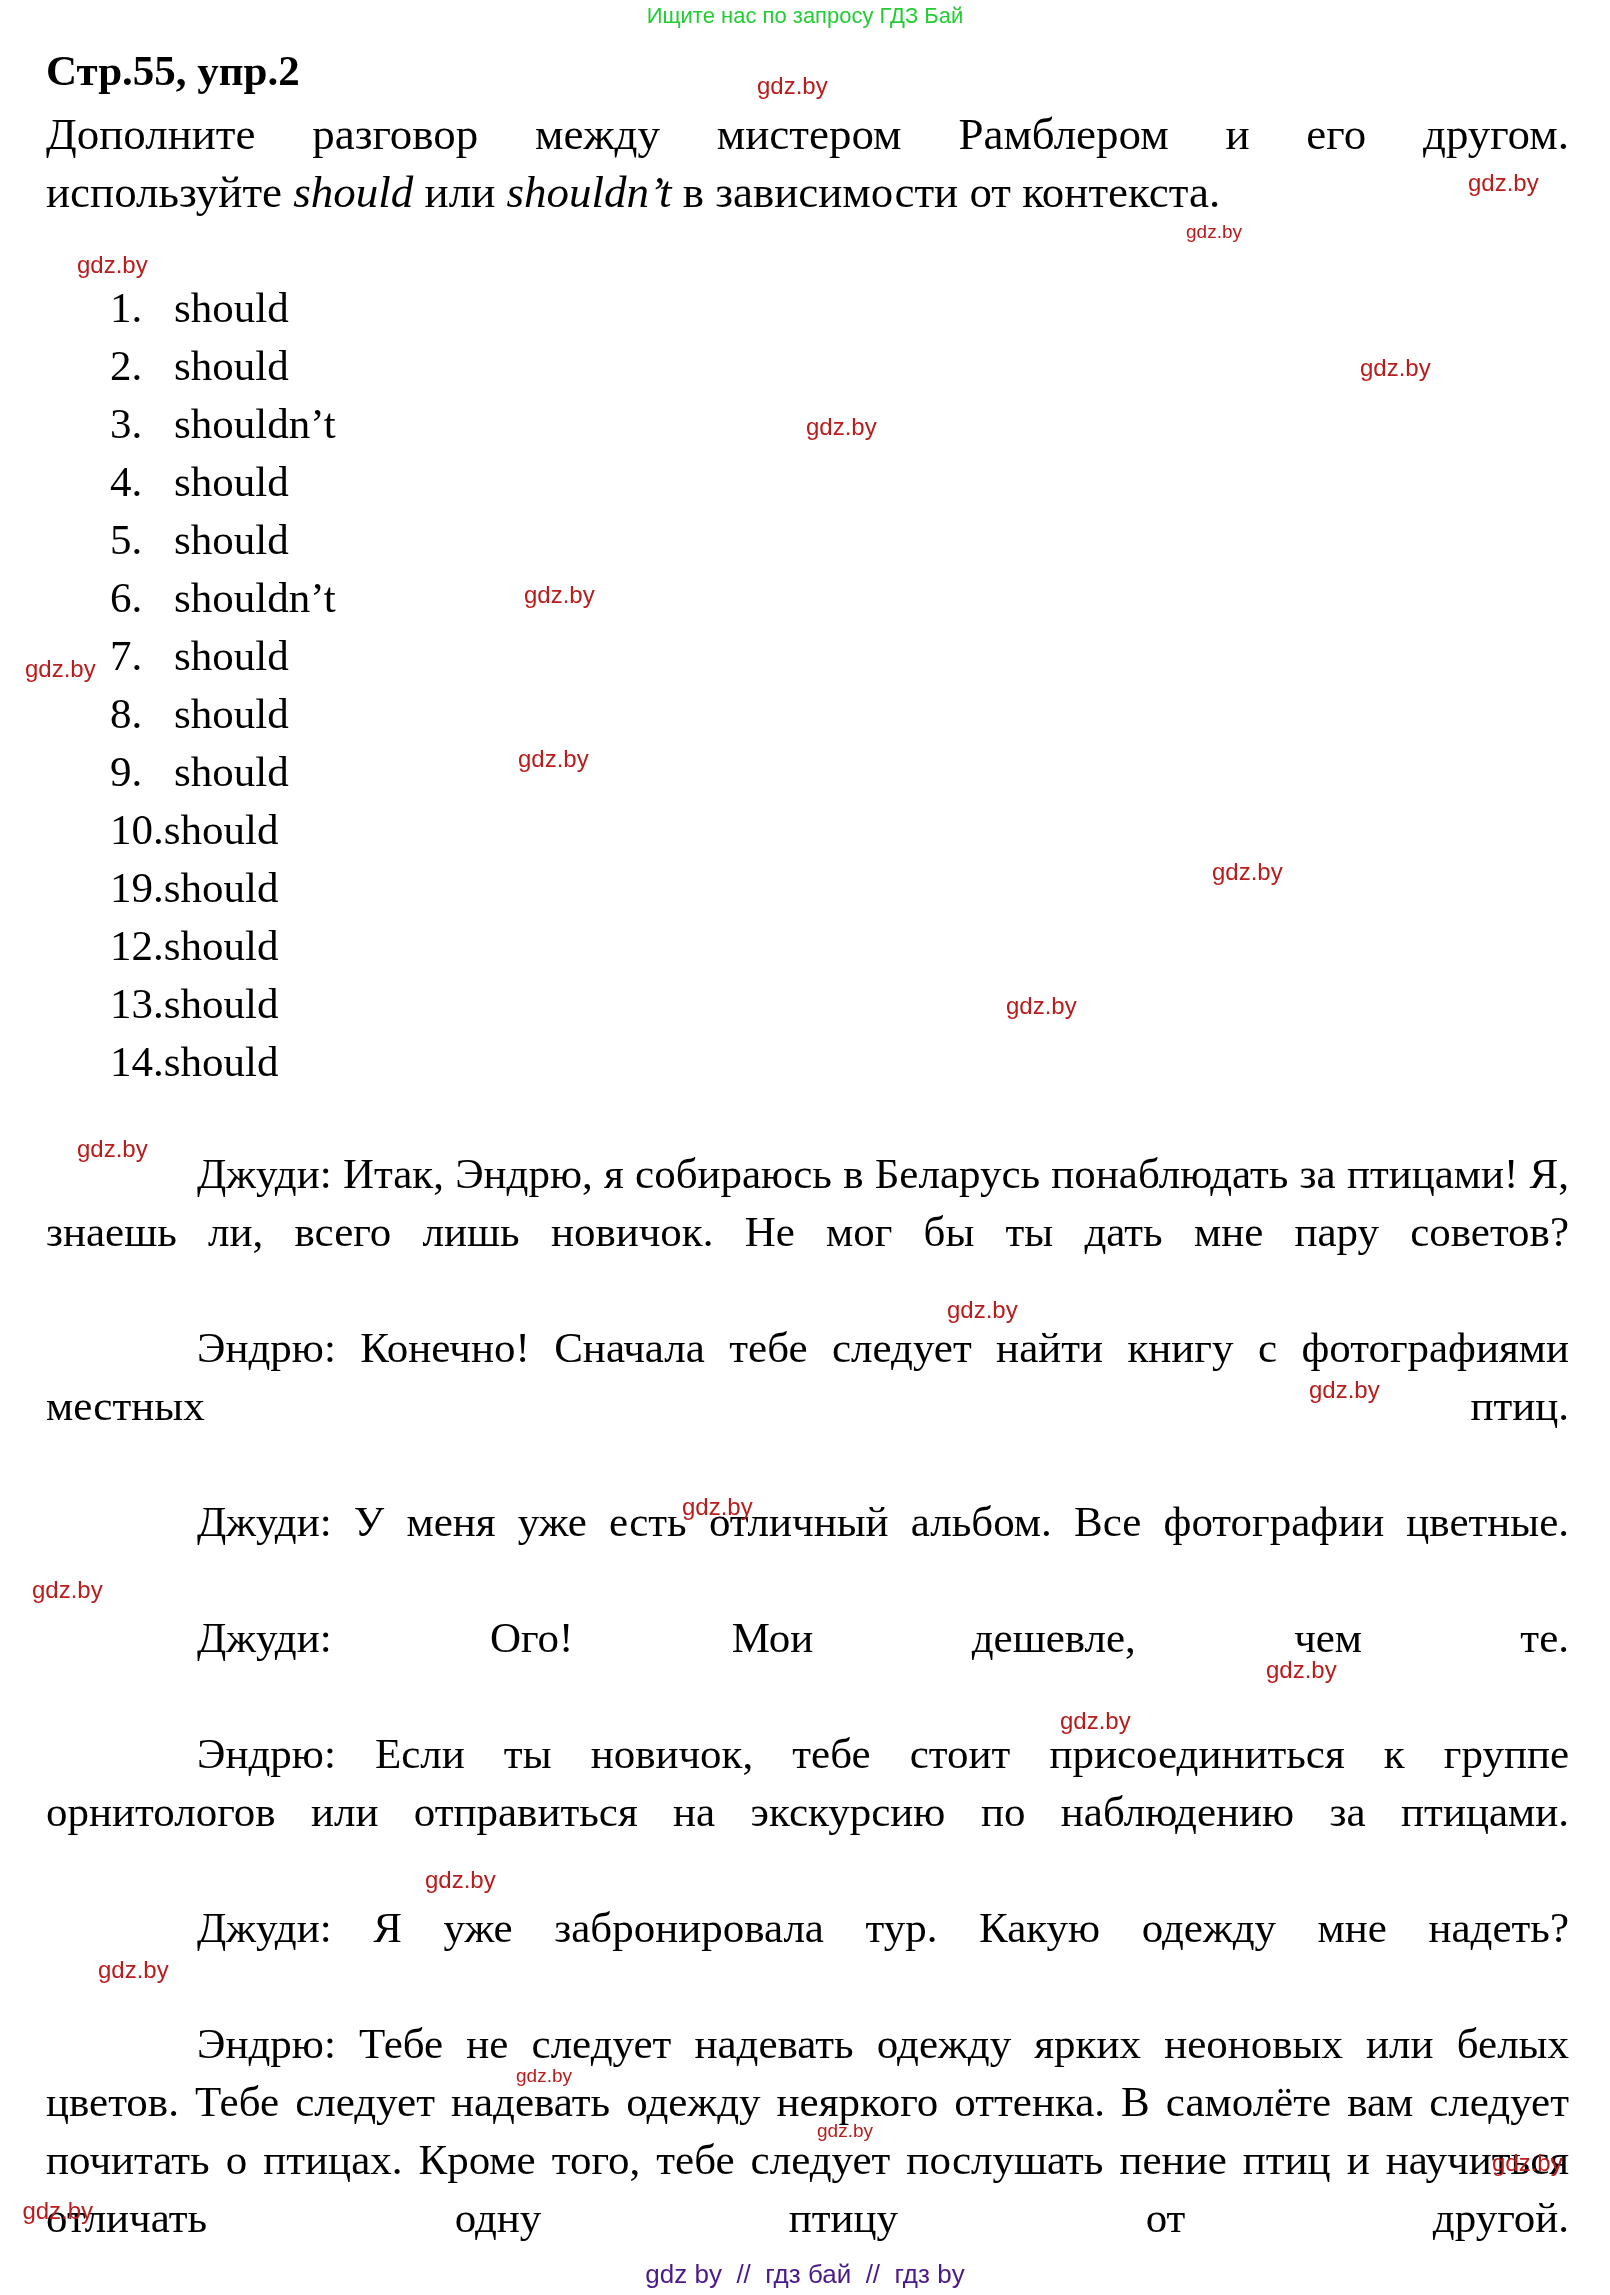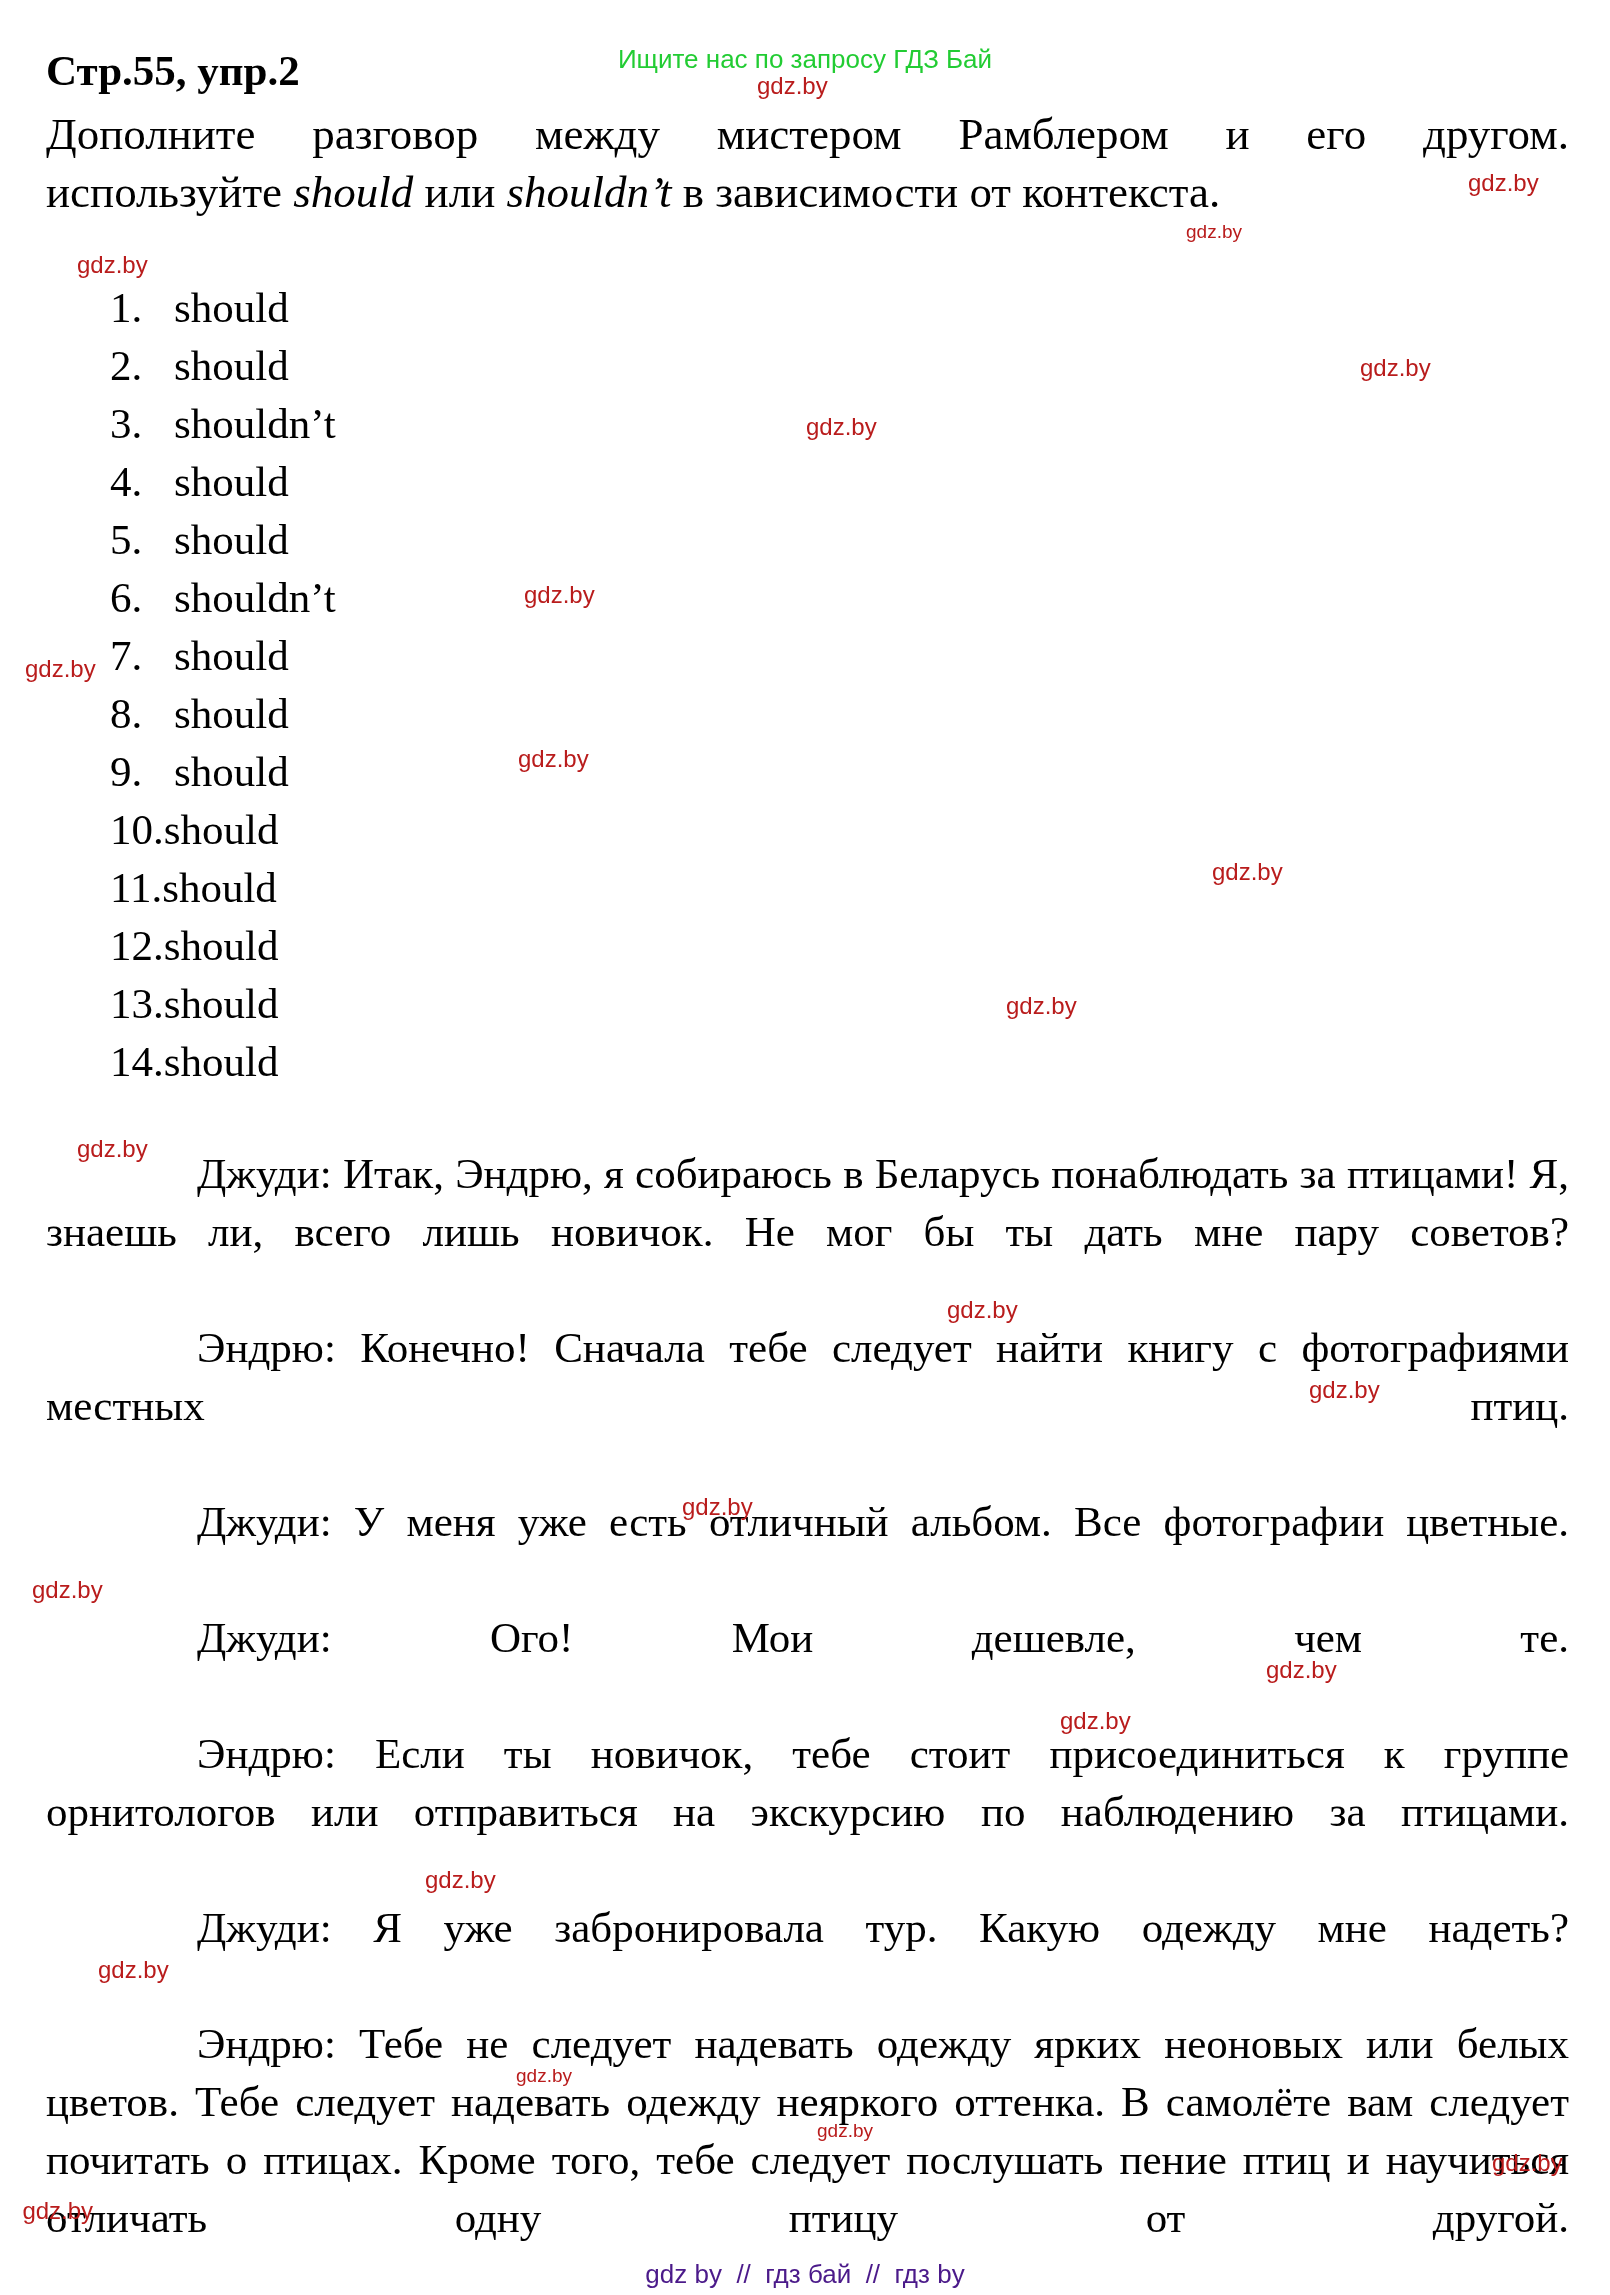--- a/index.html
+++ b/index.html
@@ -1,20 +1,20 @@
 <!DOCTYPE html>
 <html style="font-size:13.8px"><head>
 <meta charset="utf-8">
 <style>
   html, body { margin: 0; padding: 0; background: #ffffff; }
   body { width: 1610px; height: 2295px; position: relative; overflow: hidden; color: #000; }
   .serif { font-family: "Liberation Serif", "DejaVu Serif", serif; }
   .sans { font-family: "Liberation Sans", "DejaVu Sans", sans-serif; }
   .abs { position: absolute; white-space: nowrap; }
-  .top-banner { left: 0; width: 1610px; top: 0; text-align: center; font-size: 26px; line-height: 31px; color: #22cc33; margin-top: 44px; }
+  .top-banner { left: 0; width: 1610px; top: 0; text-align: center; font-size: 22px; line-height: 31px; color: #22cc33; }
   .page-title { left: 46px; top: 45px; font-size: 43px; font-weight: bold; line-height: 52px; }
   .body-text { font-size: 45px; line-height: 58px; }
   .instr { left: 46px; top: 105px; width: 1523px; }
   .instr .line { display: block; text-align: justify; text-align-last: justify; }
   .instr .line.last { text-align-last: left; }
   .answers { left: 110px; top: 279px; }
   .answer { display: flex; height: 58px; line-height: 58px; font-size: 43px; }
   .answer .num { min-width: 64px; display: inline-block; }
   .answer .num.wide { min-width: 0; }
   .dialog { left: 46px; top: 1145px; width: 1523px; font-size: 43px; line-height: 58px; }
@@ -70,21 +70,21 @@
     </div>
   <div class="answer">
       <span class="num">9.</span>
       <span>should</span>
     </div>
   <div class="answer">
       <span class="num wide">10.</span>
       <span>should</span>
     </div>
   <div class="answer">
-      <span class="num wide">11.</span>
+      <span class="num wide">19.</span>
       <span>should</span>
     </div>
   <div class="answer">
       <span class="num wide">12.</span>
       <span>should</span>
     </div>
   <div class="answer">
       <span class="num wide">13.</span>
       <span>should</span>
     </div>

